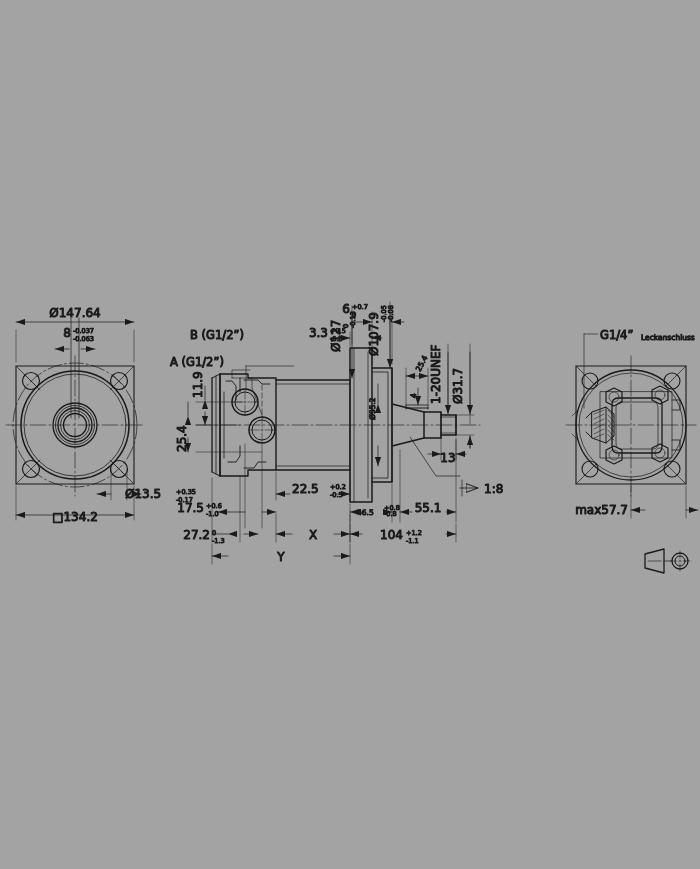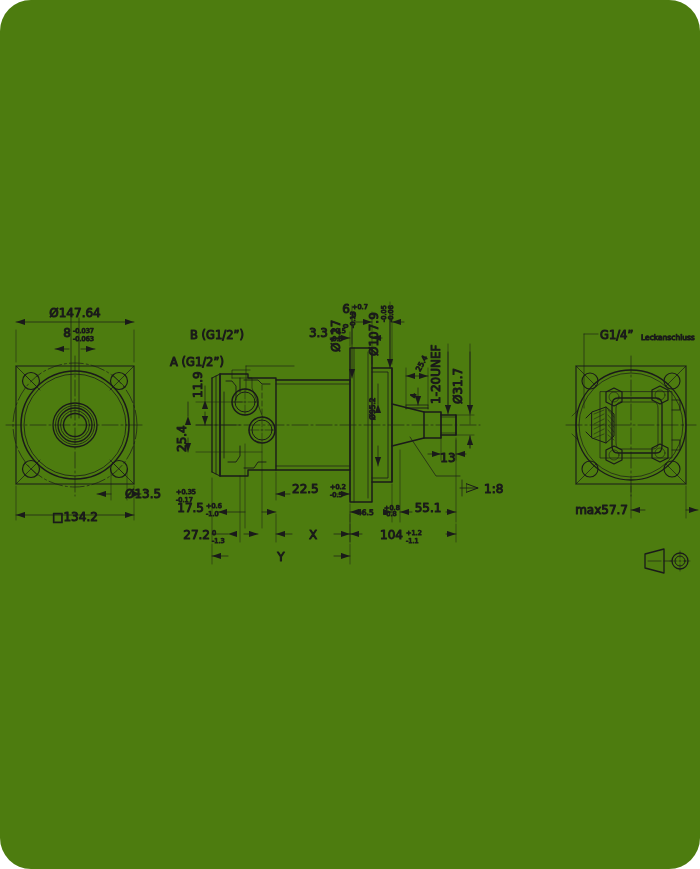--- a/index.html
+++ b/index.html
@@ -1,19 +1,19 @@
 <!DOCTYPE html>
 <html><head>
 <meta charset="utf-8">
 <title>Technical Drawing</title>
 <style>
   html,body{margin:0;padding:0;background:#ffffff;}
   body{width:700px;height:869px;position:relative;overflow:hidden;
        font-family:"DejaVu Sans","Liberation Sans",sans-serif;color:#1a1a1a;}
-  #sheet{position:absolute;left:0;top:0;width:700px;height:869px;background:#4d7c0f;border-radius:31px;}
+  #sheet{position:absolute;left:0;top:0;width:700px;height:869px;background:#a3a3a3;}
   svg{display:block;}
   .dimtxt{font-family:"DejaVu Sans","Liberation Sans",sans-serif;font-size:12px;fill:#1a1a1a;}
   .dimtxt-sm{font-family:"DejaVu Sans","Liberation Sans",sans-serif;font-size:7.5px;fill:#1a1a1a;}
   .dimtxt-tol{font-family:"DejaVu Sans","Liberation Sans",sans-serif;font-size:6.5px;fill:#1a1a1a;}
   .lbl{font-family:"DejaVu Sans","Liberation Sans",sans-serif;font-size:11.5px;fill:#1a1a1a;}
 </style>
 </head>
 <body>
 
 <div id="sheet">

